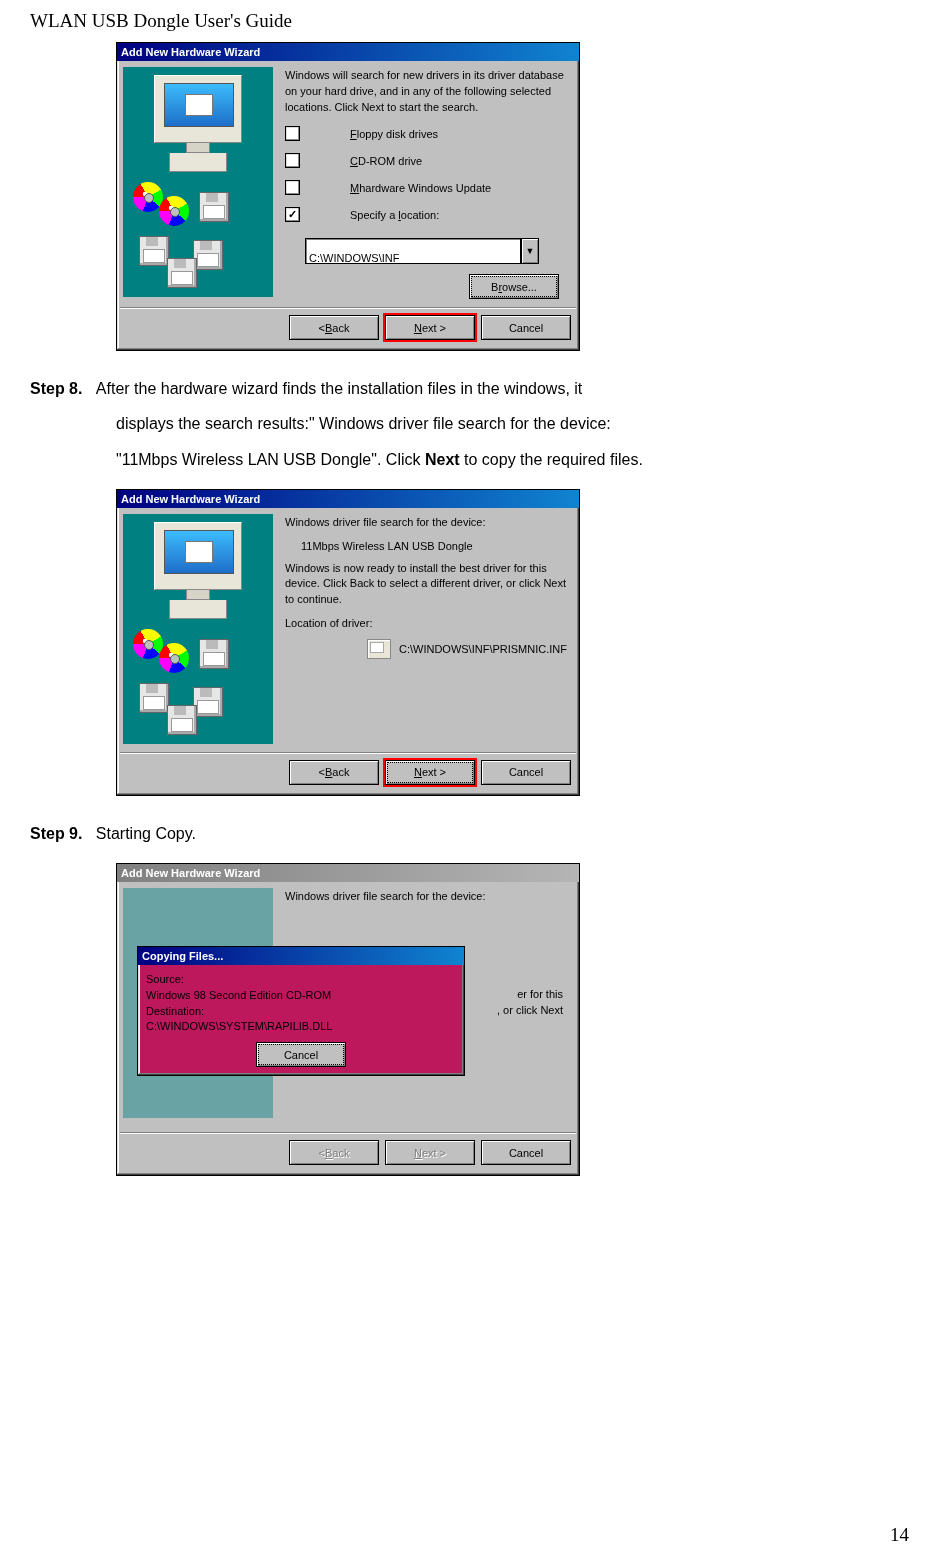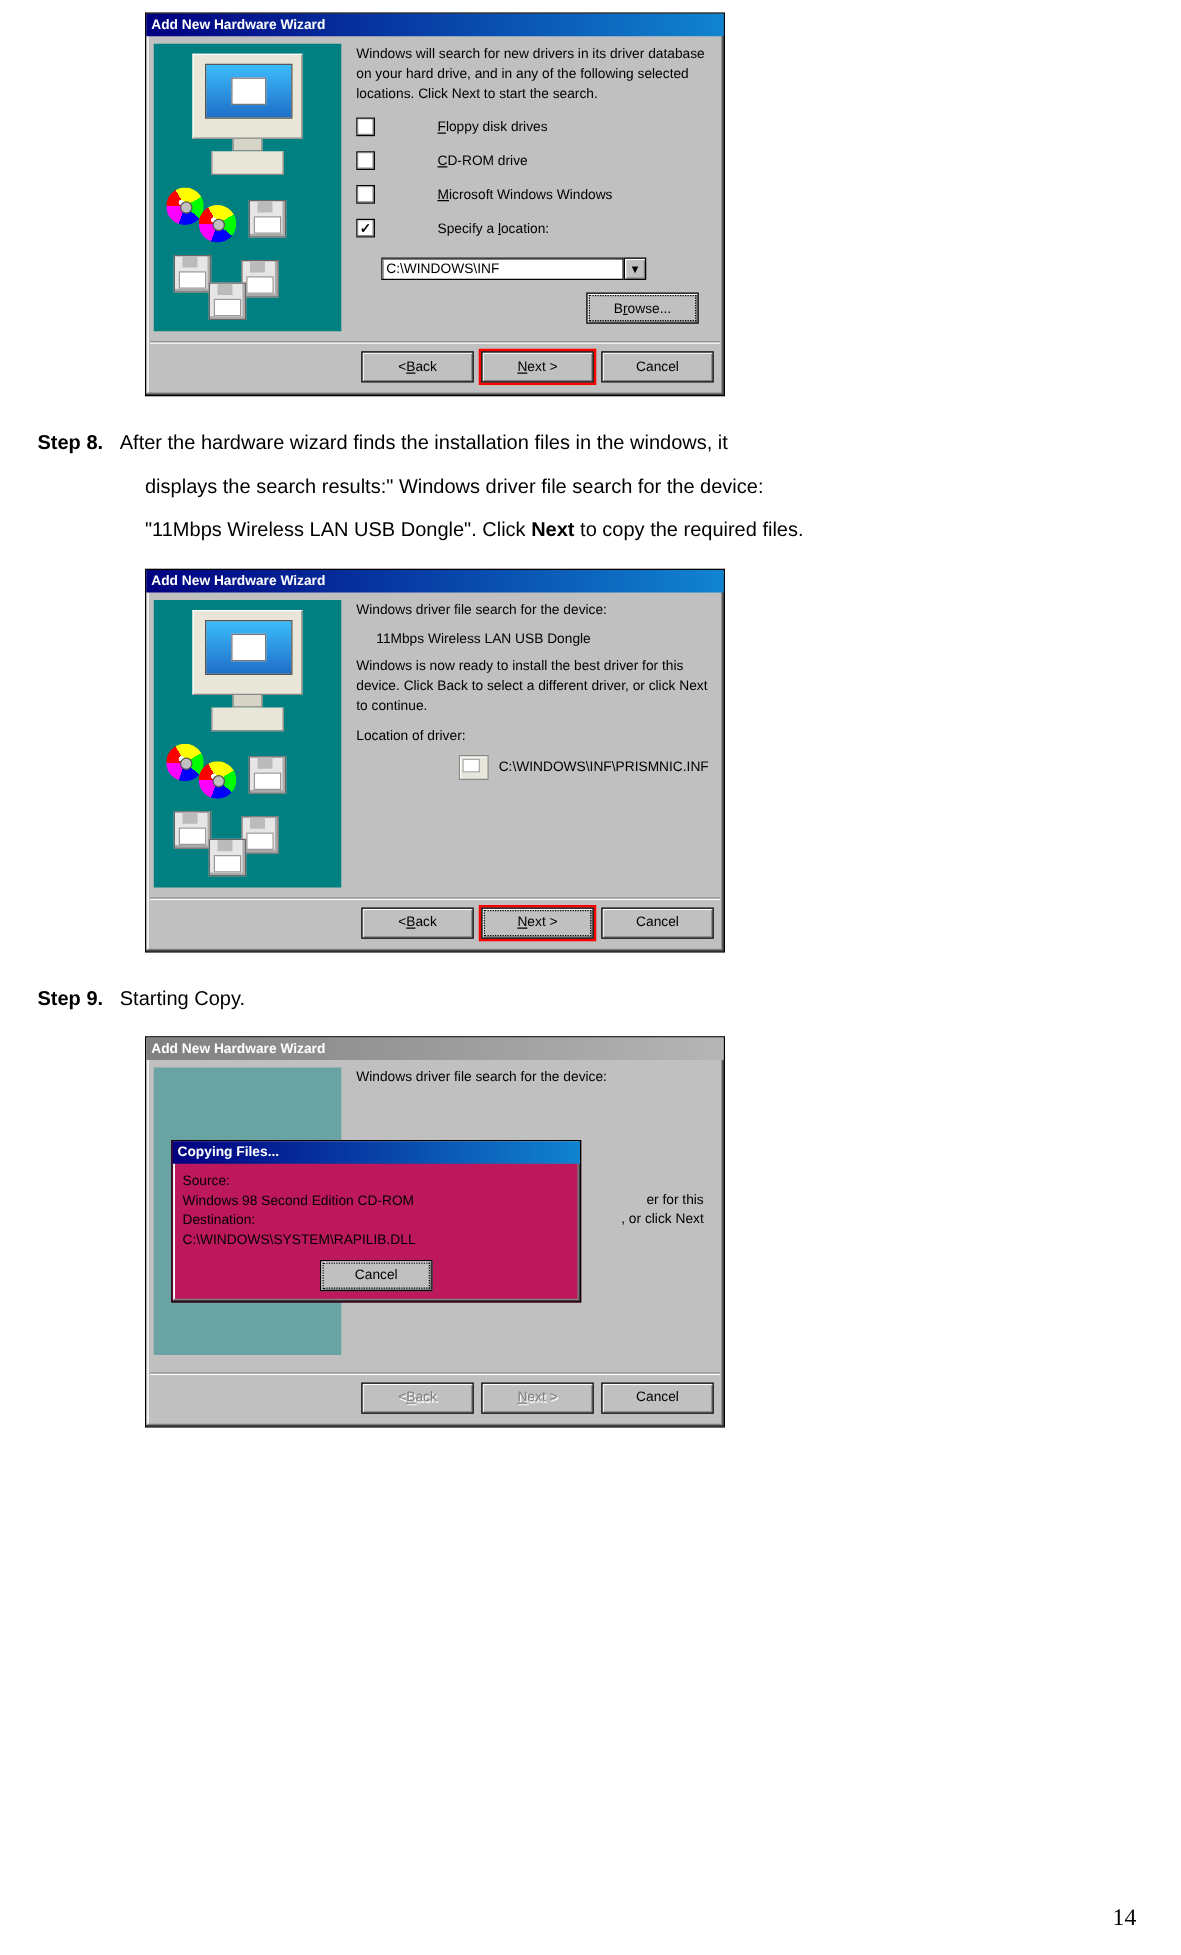--- a/index.html
+++ b/index.html
@@ -110,23 +110,23 @@
   .floppy.f4{left:44px;top:78px}
 
   .right-pane{flex:1 1 auto; padding-right:6px;}
   .line{margin:2px 0; line-height:1.25;}
   .chk-row{display:flex;align-items:center;margin:12px 0;gap:44px;}
   .checkbox{width:13px;height:13px;border:1px solid #000;background:#fff;box-shadow:inset -1px -1px 0 #888, inset 1px 1px 0 #ddd;margin-right:6px;display:inline-flex;align-items:center;justify-content:center;font-size:11px;}
   .checkbox .mark{display:none;font-weight:bold;}
   .checkbox.checked .mark{display:block;}
   .u{text-decoration:underline;}
   .textbox{
-    width:194px;height:18px;background:#fff;border:1px solid #000;
+    width:216px;height:18px;background:#fff;border:1px solid #000;
     box-shadow:inset 1px 1px 0 #808080, inset -1px -1px 0 #fff;
-    padding:1px 3px; box-sizing:border-box; font-size:11px; line-height:15px;
+    padding:12px 3px; box-sizing:border-box; font-size:11px; line-height:15px;
     display:inline-block; margin-left:20px; margin-top:4px;
   }
   .combo{position:relative;display:inline-flex;align-items:stretch;margin-left:20px;margin-top:4px;}
   .combo .textbox{margin:0;}
   .combo .dropbtn{width:16px;background:#c0c0c0;border:1px solid #000;border-left:1px solid #000;box-shadow:inset 1px 1px 0 #fff, inset -1px -1px 0 #808080;display:flex;align-items:center;justify-content:center;font-size:9px;}
 
   .hr{border-top:1px solid #808080;border-bottom:1px solid #fff;margin:8px 3px 6px 3px;}
   .button-row{display:flex;justify-content:flex-end;gap:6px;padding:0 8px 10px 8px;}
   .btn{
     min-width:76px;height:23px;background:#c0c0c0;border:1px solid #000;
@@ -154,20 +154,21 @@
   .prog-outer{height:18px;background:#c0c0c0;border:1px solid #000;box-shadow:inset 1px 1px 0 #808080, inset -1px -1px 0 #fff;margin-top:8px;position:relative;}
   .prog-seg{position:absolute;left:1px;top:1px;height:14px;width:30%;display:flex;gap:2px;}
   .seg{width:8px;height:14px;background:#000080;}
   .prog-label{position:absolute;left:0;right:0;top:0;bottom:0;display:flex;align-items:center;justify-content:center;font-size:11px;}
   .sub-btn-row{display:flex;justify-content:center;margin-top:8px;}
 </style>
 </head>
 <body>
 
 <div class="page">
+  <div class="header">WLAN USB Dongle User's Guide</div>
 
   <div class="dialog">
     <div class="titlebar">Add New Hardware Wizard</div>
     <div class="dlg-body">
       <div class="left-pane">
         <div class="monitor"></div>
         <div class="stand"></div>
         <div class="base"></div>
         <div class="disks">
           <div class="cd c1"></div>
@@ -186,21 +187,21 @@
         <div class="chk-row">
           <span class="checkbox"></span>
           <span><span class="u">F</span><span>loppy disk drives</span></span>
         </div>
         <div class="chk-row">
           <span class="checkbox"></span>
           <span><span class="u">C</span><span>D-ROM drive</span></span>
         </div>
         <div class="chk-row">
           <span class="checkbox"></span>
-          <span><span class="u">M</span><span>icrosoft Windows Windows</span></span>
+          <span><span class="u">M</span><span>hardware Windows Update</span></span>
         </div>
         <div class="chk-row">
           <span class="checkbox checked">
               <span class="mark">✓</span>
             </span>
           <span><span>Specify a </span><span class="u">l</span><span>ocation:</span></span>
         </div>
         <div class="combo">
           <span class="textbox">C:\WINDOWS\INF</span>
           <span class="dropbtn">▼</span>

